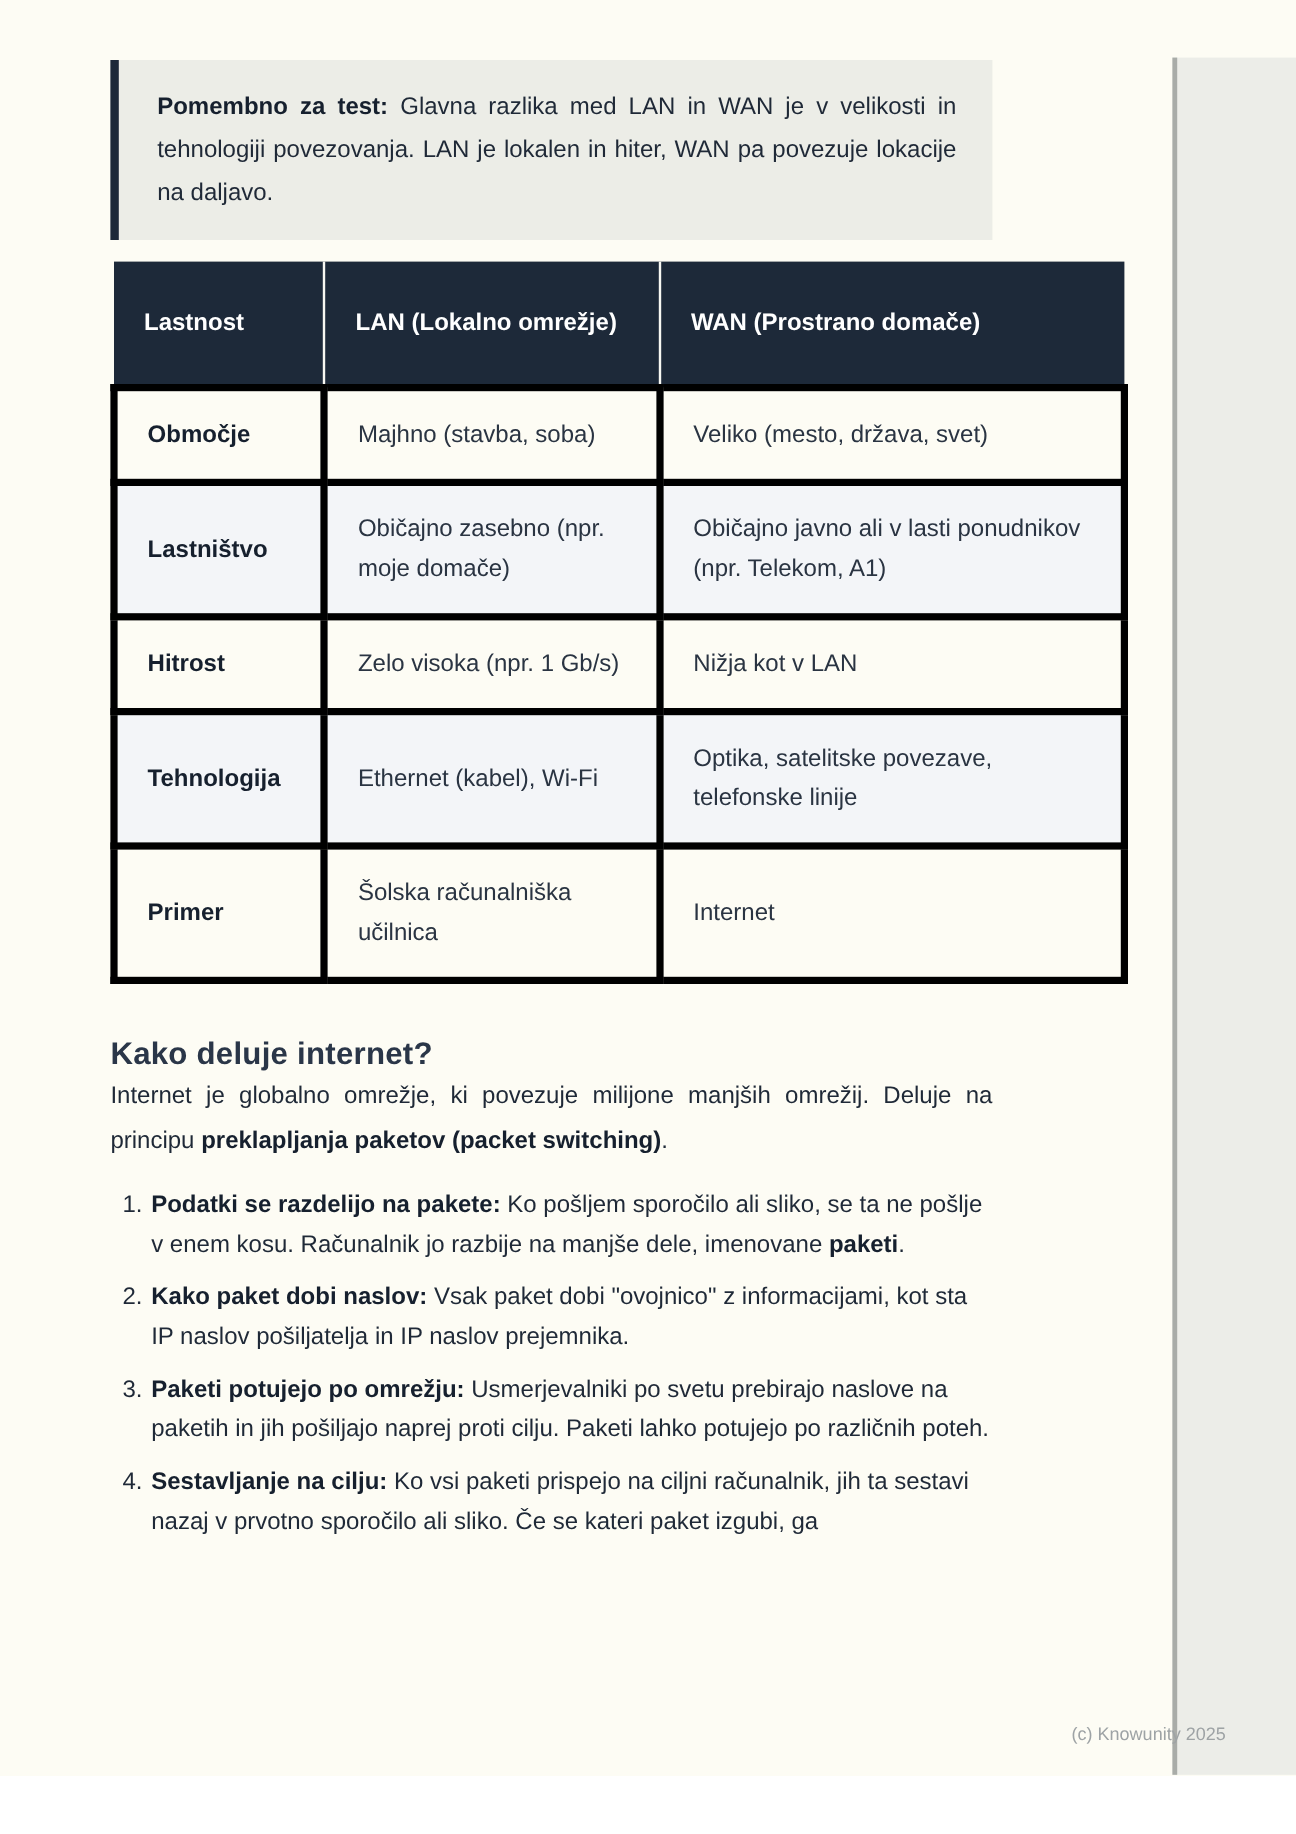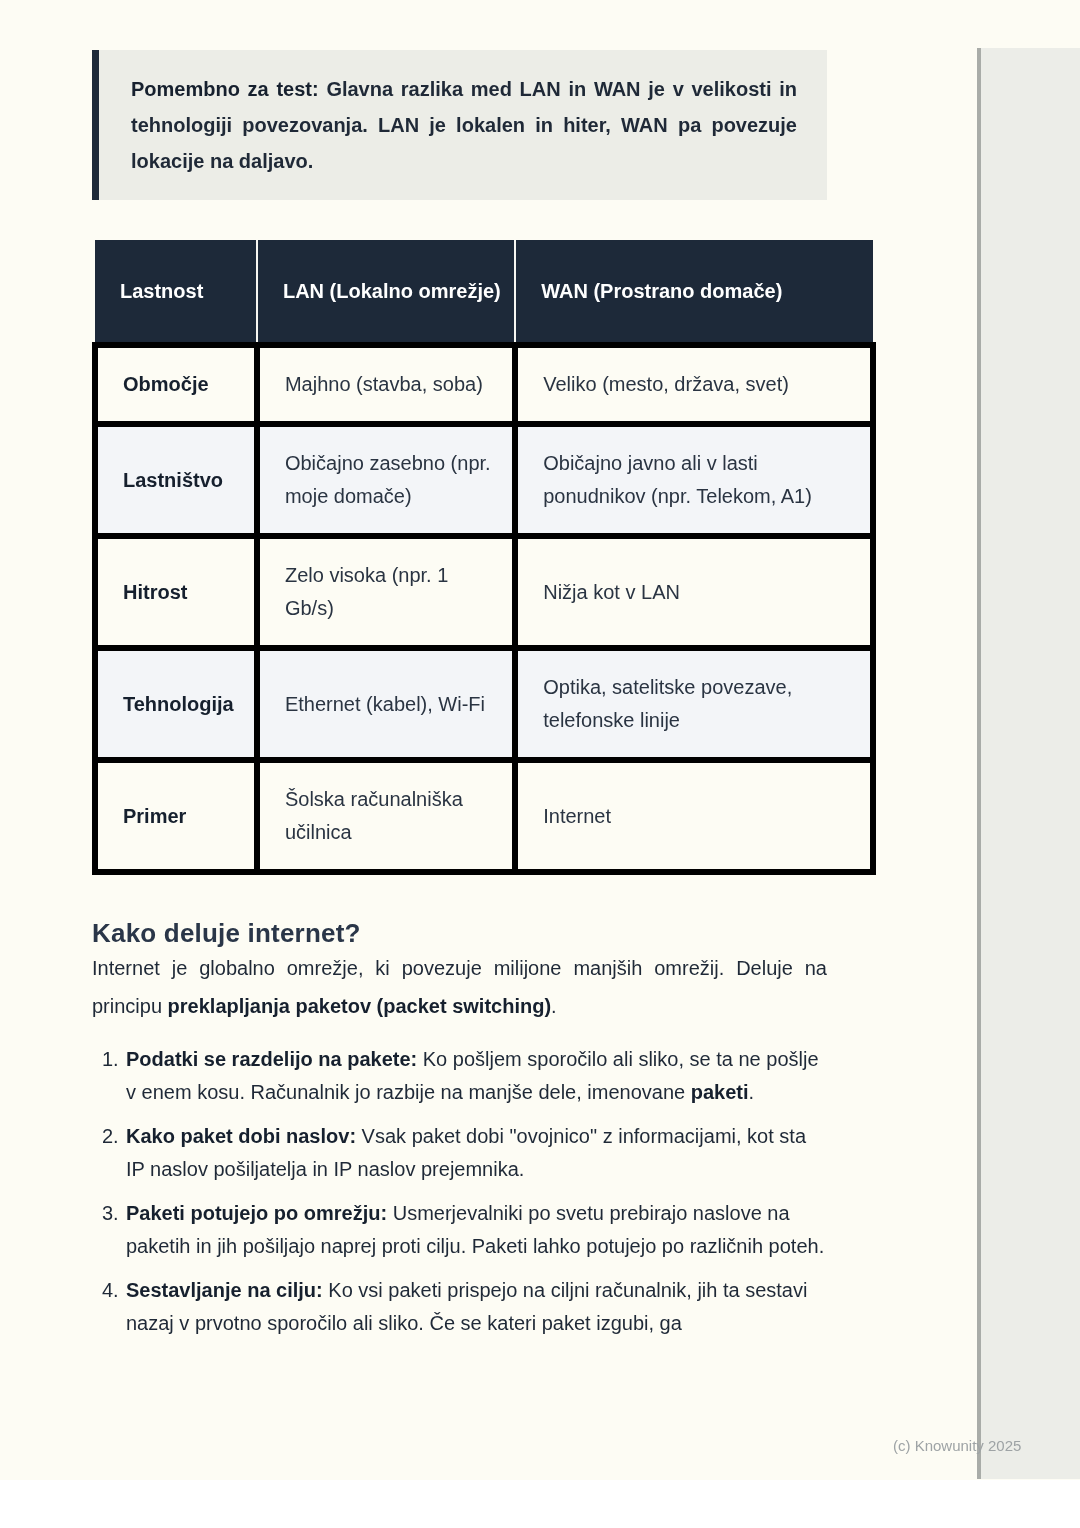--- a/index.html
+++ b/index.html
@@ -32,35 +32,34 @@
   
   .callout {
     margin-top: 50px;
     background: #ecede7;
     border-left: 7px solid #1d2939;
     padding: 21px 30px 21px 32px;
     font-size: 20px;
     line-height: 36px;
     color: #1f2937;
     text-align: justify;
-    font-weight: bold;
   }
   .callout b { color: #16202e; }
   
   .section-title {
     margin-top: 43px;
     font-size: 26px;
     font-weight: 700;
     color: #2a3648;
     letter-spacing: 0.2px;
   }
   
   table.compare {
-    margin-top: 40px;
-    width: 784px;
+    margin-top: 18px;
+    width: 848px;
     border-collapse: collapse;
     font-size: 20px;
   }
   table.compare col.c1 { width: 153px; }
   table.compare col.c2 { width: 244px; }
   table.compare col.c3 { width: 338px; }
   table.compare th {
     background: #1d2939;
     color: #ffffff;
     font-weight: 700;

